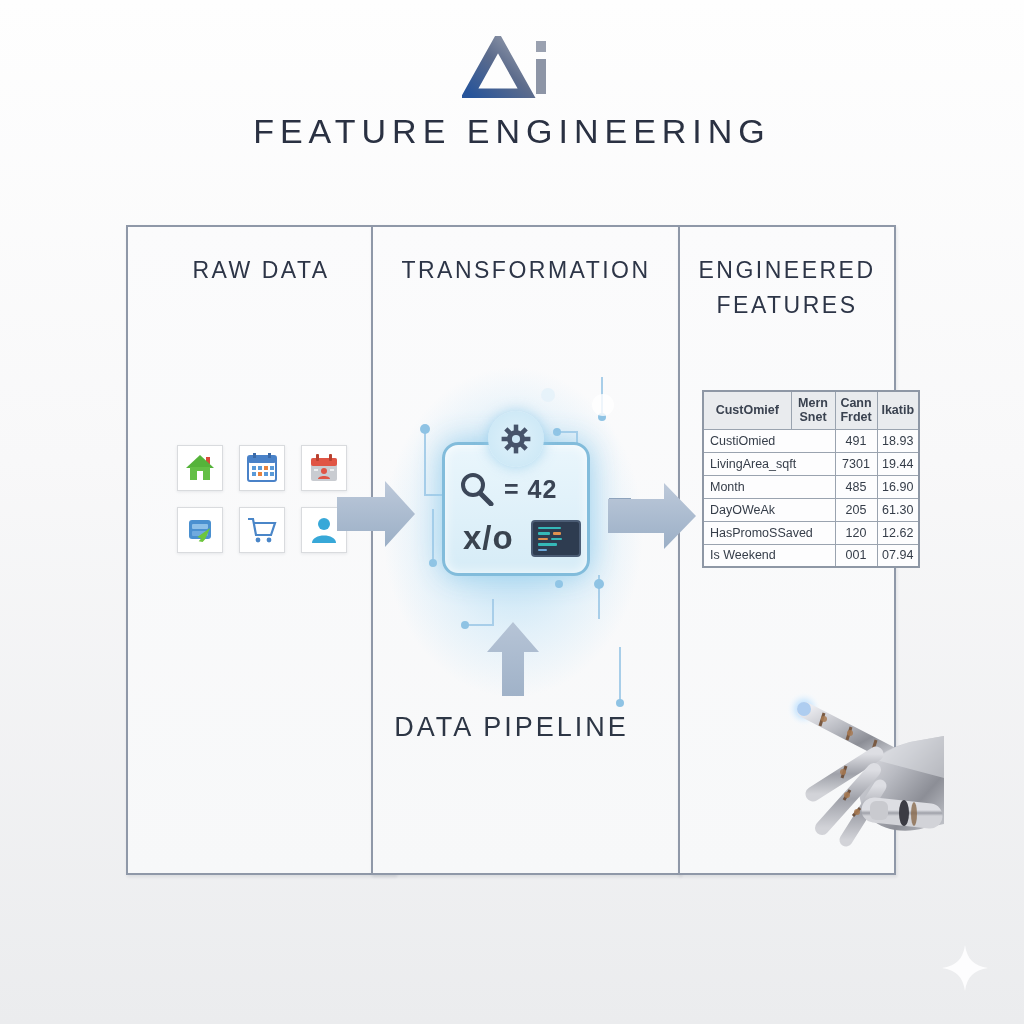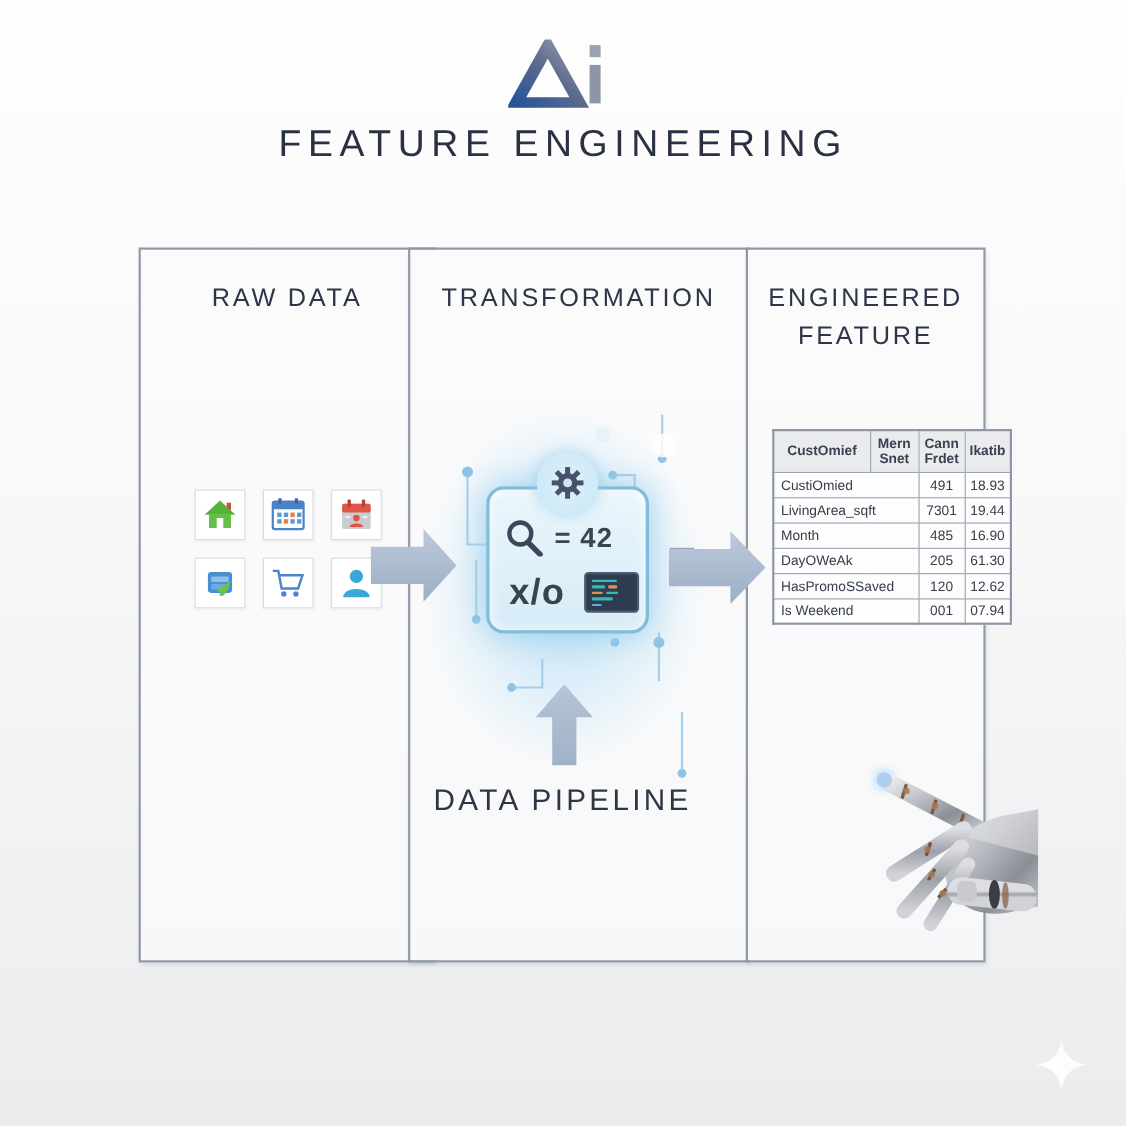--- a/index.html
+++ b/index.html
@@ -275,21 +275,21 @@
         </div>
     </div>
   </div>
 
   <div class="abs" id="gray-square"></div>
 </div>
 
 <div class="abs panel" id="panel-engineered">
   <div class="panel-header">
     <div>ENGINEERED</div>
-    <div>FEATURE</div>
+    <div>FEATURES</div>
   </div>
 
   <div class="abs" id="feat-table-wrap">
     <table class="feat">
       <colgroup>
           <col style="width:88px">
           <col style="width:44px">
           <col style="width:42px">
           <col style="width:42px">
         </colgroup>

